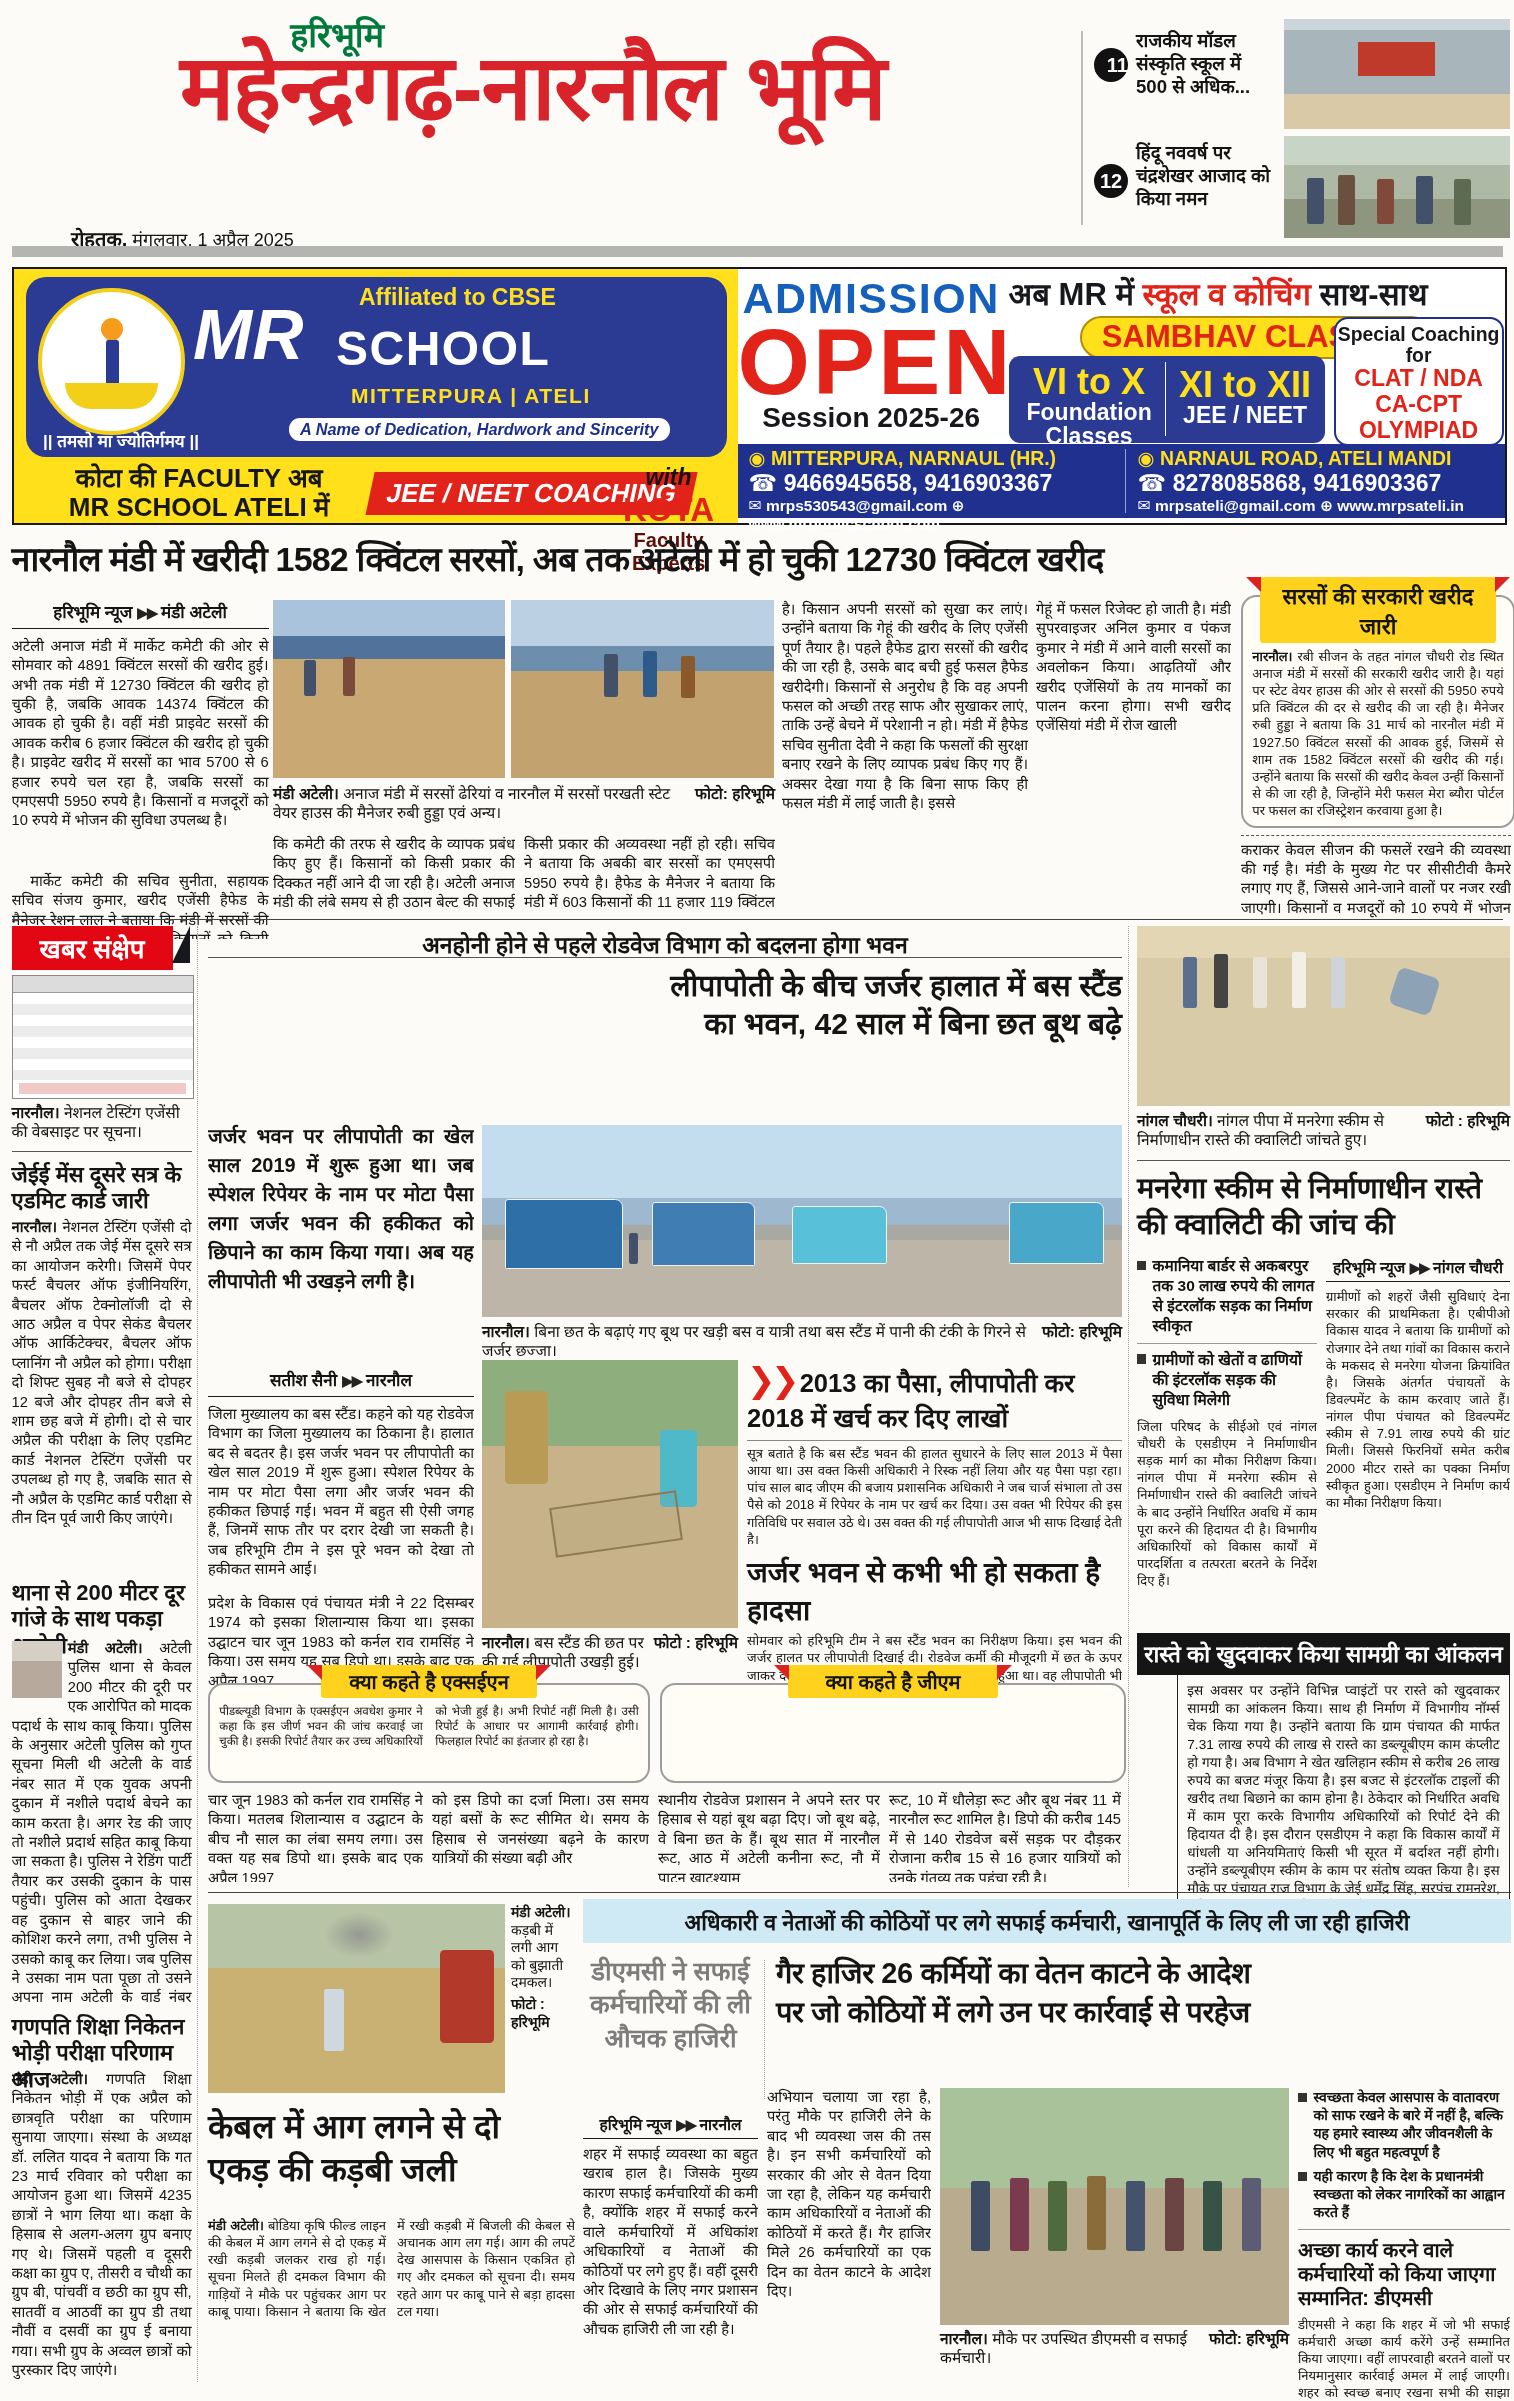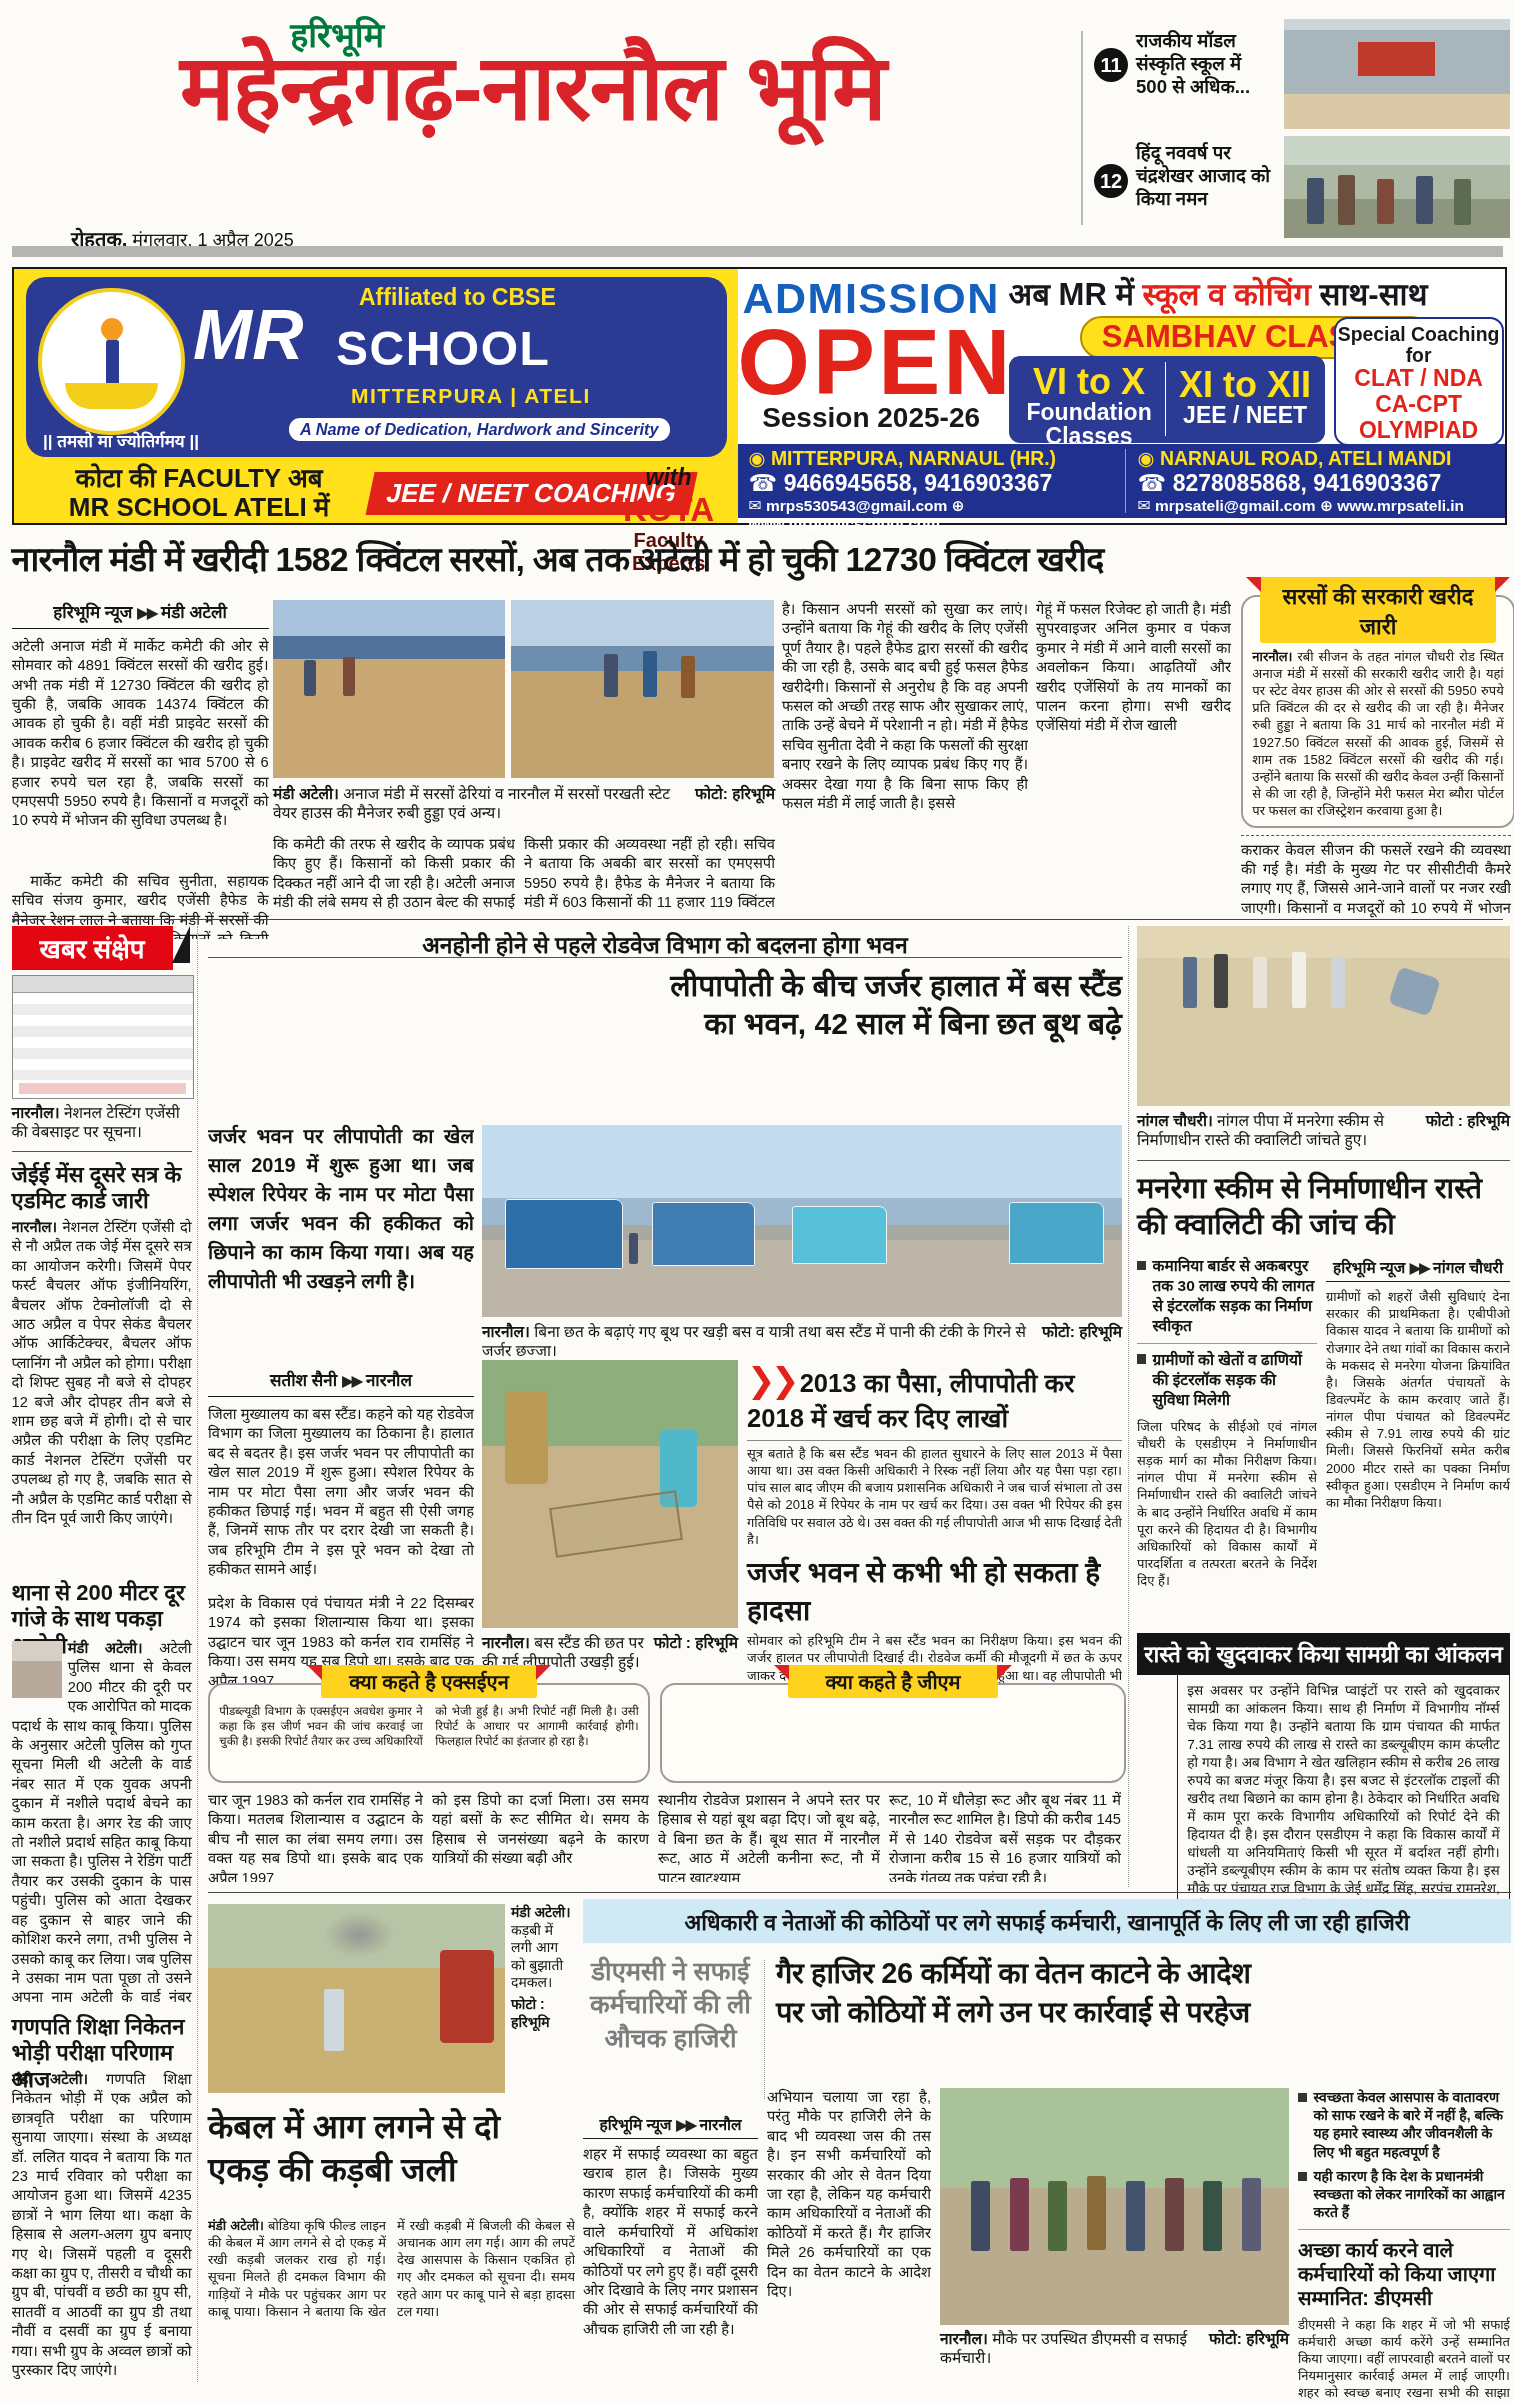--- a/index.html
+++ b/index.html
@@ -116,21 +116,21 @@
 
 <div id="page">
 
   <div class="abs brand" style="left:198px;top:11px;width:186px;">हरिभूमि</div>
   <div class="abs mast-title" style="left:11.6px;top:40px;width:1042px;text-align:center;">महेन्द्रगढ़-नारनौल भूमि</div>
   <div class="abs dateline" style="left:71px;top:225px;">
     <b>रोहतक,</b><span> मंगलवार, 1 अप्रैल 2025</span>
   </div>
 
   <div class="vline" style="left:1081px;top:31px;height:194px;border-left:2.3px solid #bbb;"></div>
-  <div class="abs brief-circle" style="left:1094px;top:48px;">
+  <div class="abs brief-circle" style="left:1094px;top:48px;justify-content:flex-end;">
       <span>11</span>
     </div>
   <div class="abs brief-text" style="left:1136px;top:29px;width:139px;">राजकीय मॉडल संस्कृति स्कूल में 500 से अधिक...</div>
   <div class="ph ph-school" style="left:1284px;top:18.6px;width:226px;height:110px;">
     <div class="banner-red" style="left:74px;top:23px;width:77px;height:34px;"></div>
   </div>
   <div class="abs brief-circle" style="left:1094px;top:164px;">
       <span>12</span>
     </div>
   <div class="abs brief-text" style="left:1136px;top:141px;width:139px;">हिंदू नववर्ष पर चंद्रशेखर आजाद को किया नमन</div>

